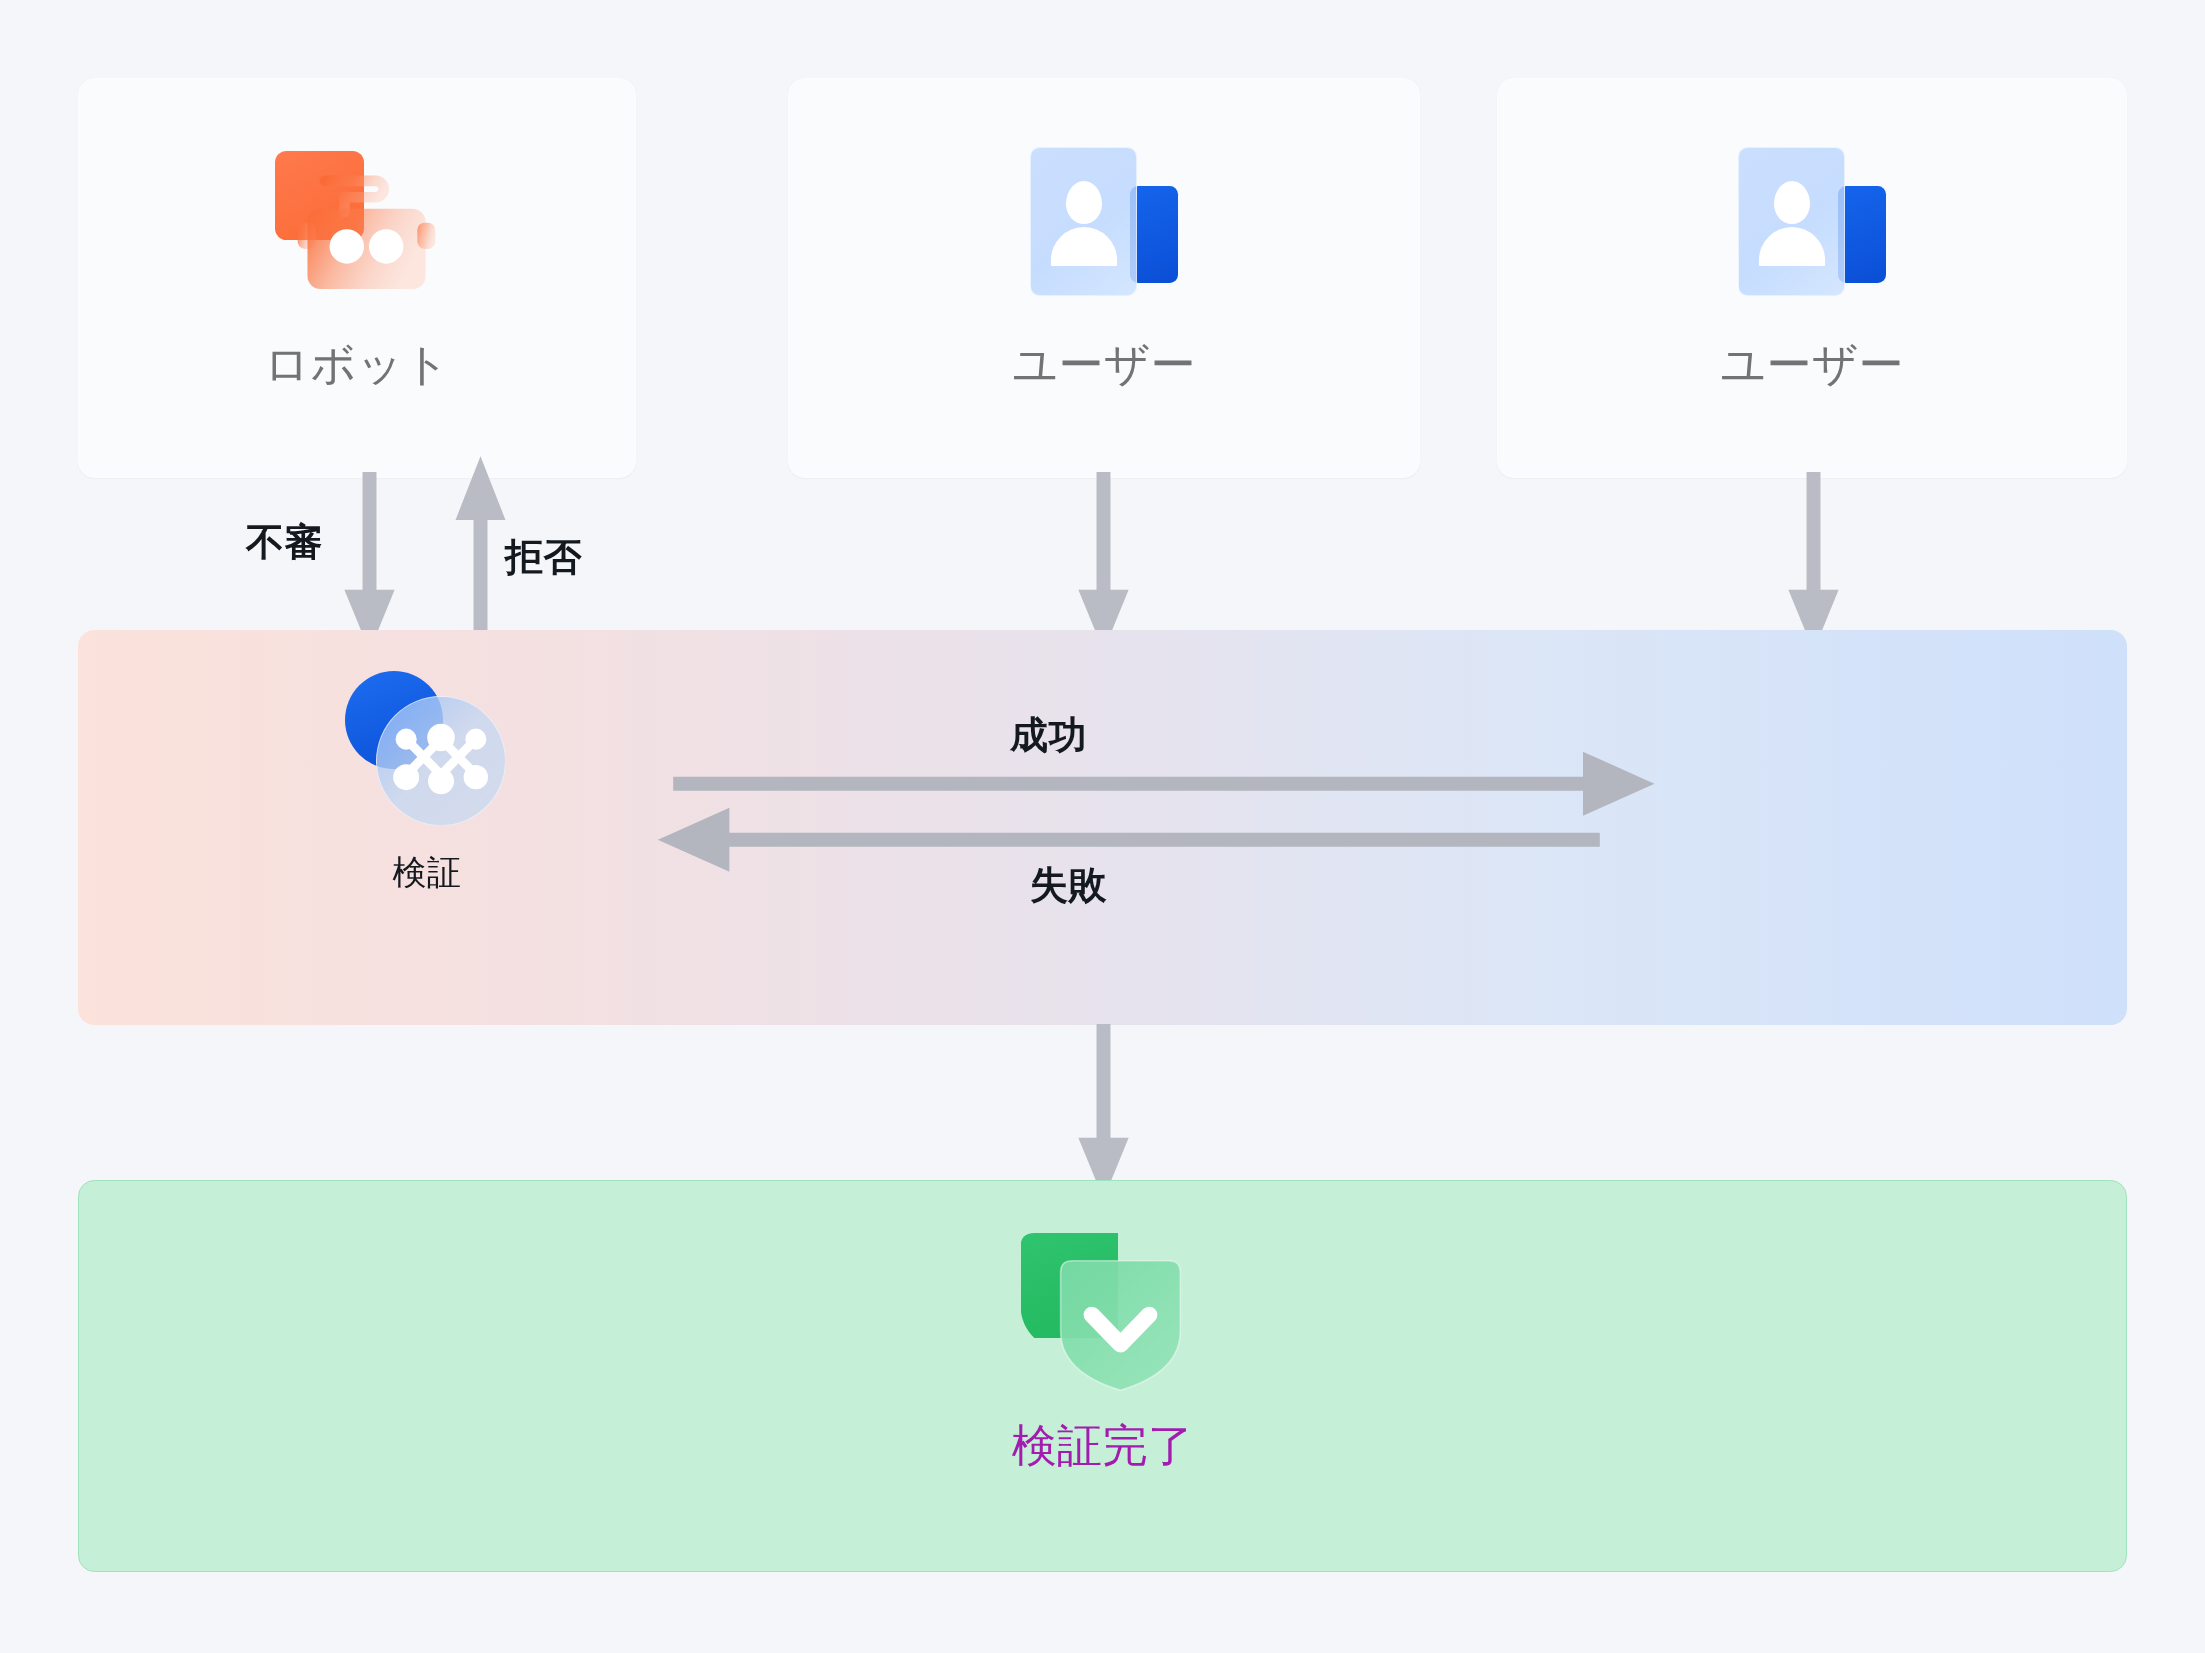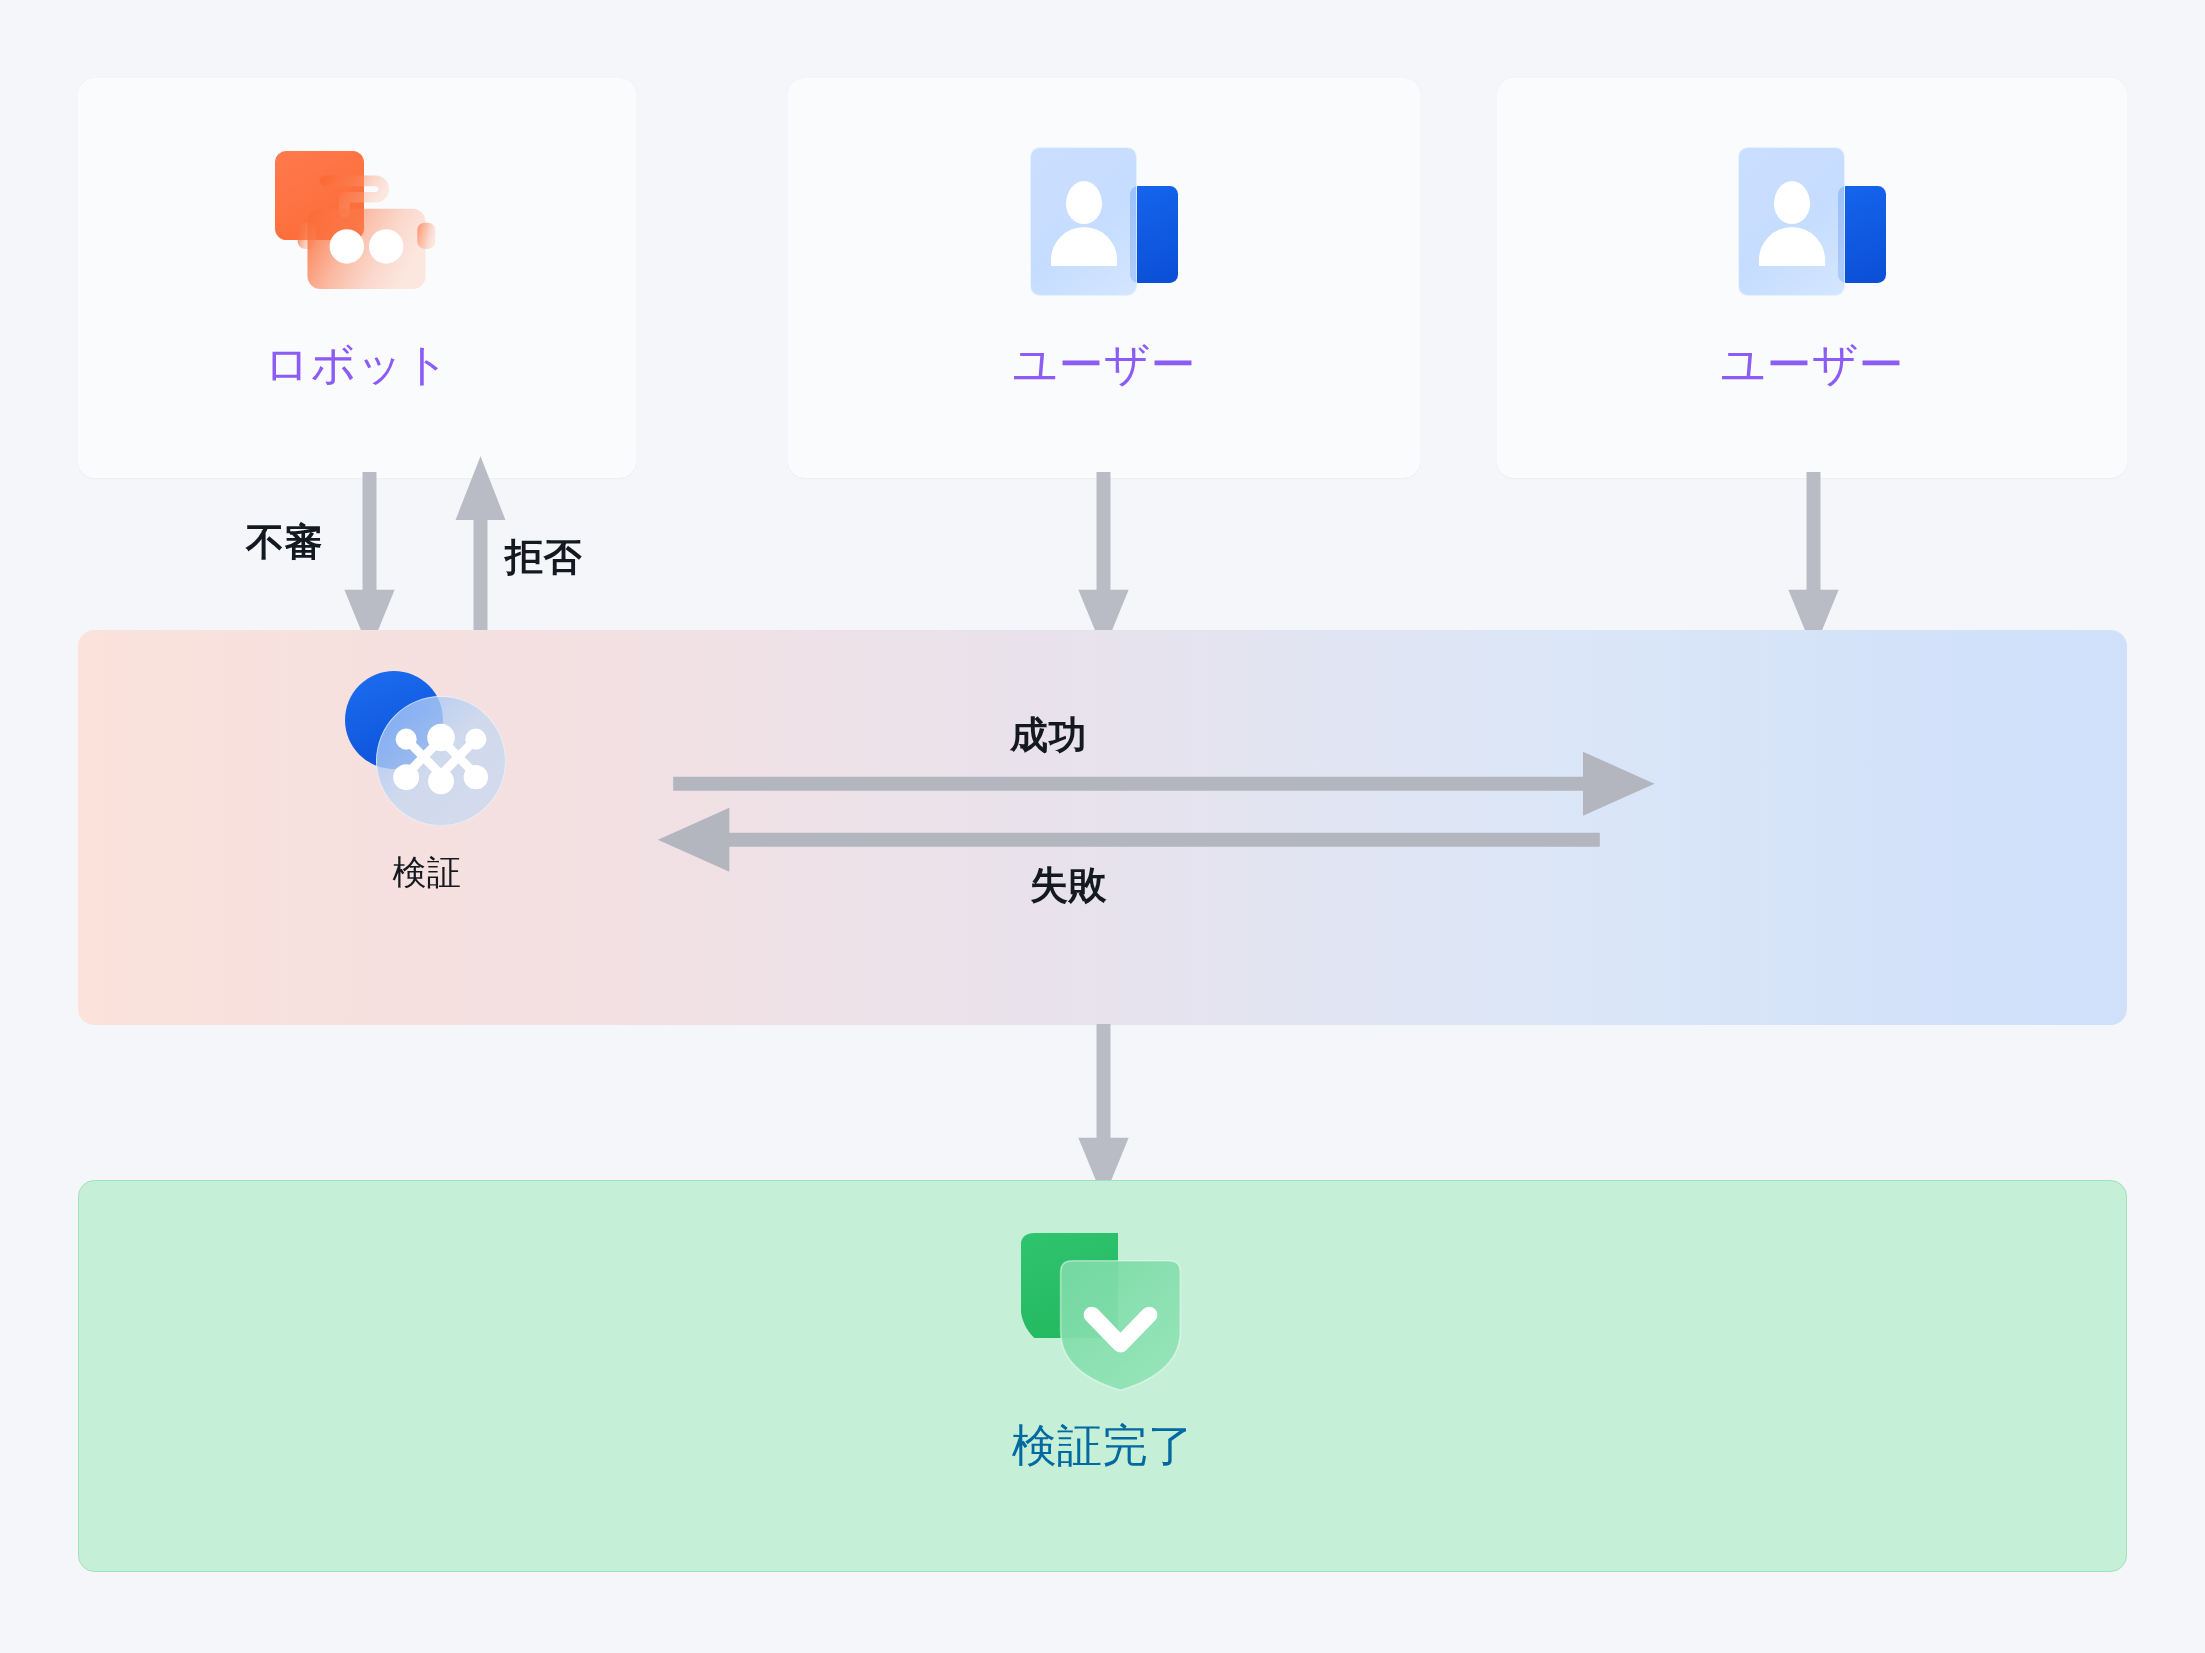--- a/index.html
+++ b/index.html
@@ -41,21 +41,21 @@
     margin-top: 66px;
     height: 156px;
     display: flex;
     align-items: center;
     justify-content: center;
   }
   .card-label {
     margin-top: 36px;
     font-size: 45px;
     line-height: 1.25;
-    color: #8b5cf6;
+    color: #737373;
     letter-spacing: 0.4px;
     font-weight: 400;
   }
 
   
   .icon-robot { position: relative; width: 164px; height: 144px; }
   .icon-robot .back-sq {
     position: absolute; left: 0; top: 0;
     width: 89px; height: 89px; border-radius: 11.5px;
     background: linear-gradient(150deg, #ff7a4d 0%, #fb6a35 100%);
@@ -152,21 +152,21 @@
     position: absolute;
     left: 78px; top: 1180px;
     width: 2049px; height: 392px;
     border-radius: 16.4px;
     background: #c5efd6;
     border: 0.8px solid #9fe2bd;
     display: flex; flex-direction: column;
     align-items: center; justify-content: flex-start;
   }
   #green-panel .node-icon { margin-top: 54px; height: 156px; display:flex; align-items:center; justify-content:center; }
-  #green-panel .node-label { margin-top: 24.6px; font-size: 45px; color: #0369a1; letter-spacing: 0.4px; }
+  #green-panel .node-label { margin-top: 24.6px; font-size: 45px; color: #a21caf; letter-spacing: 0.4px; }
 
   .icon-shield-check { position: relative; width: 164px; height: 160px; }
   .icon-shield-check .sh-back {
     position: absolute; left: 0; top: 0; width: 97px; height: 105px;
     background: linear-gradient(160deg, #2fc46e 0%, #21b85f 100%);
     clip-path: path("M0,14 Q0,0 14,0 L104,0 Q118,0 118,14 L118,72 Q118,112 59,128 Q0,112 0,72 Z");
   }
   .icon-shield-check .sh-front {
     position: absolute; left: 38px; top: 26px; width: 123px; height: 133px;
   }

